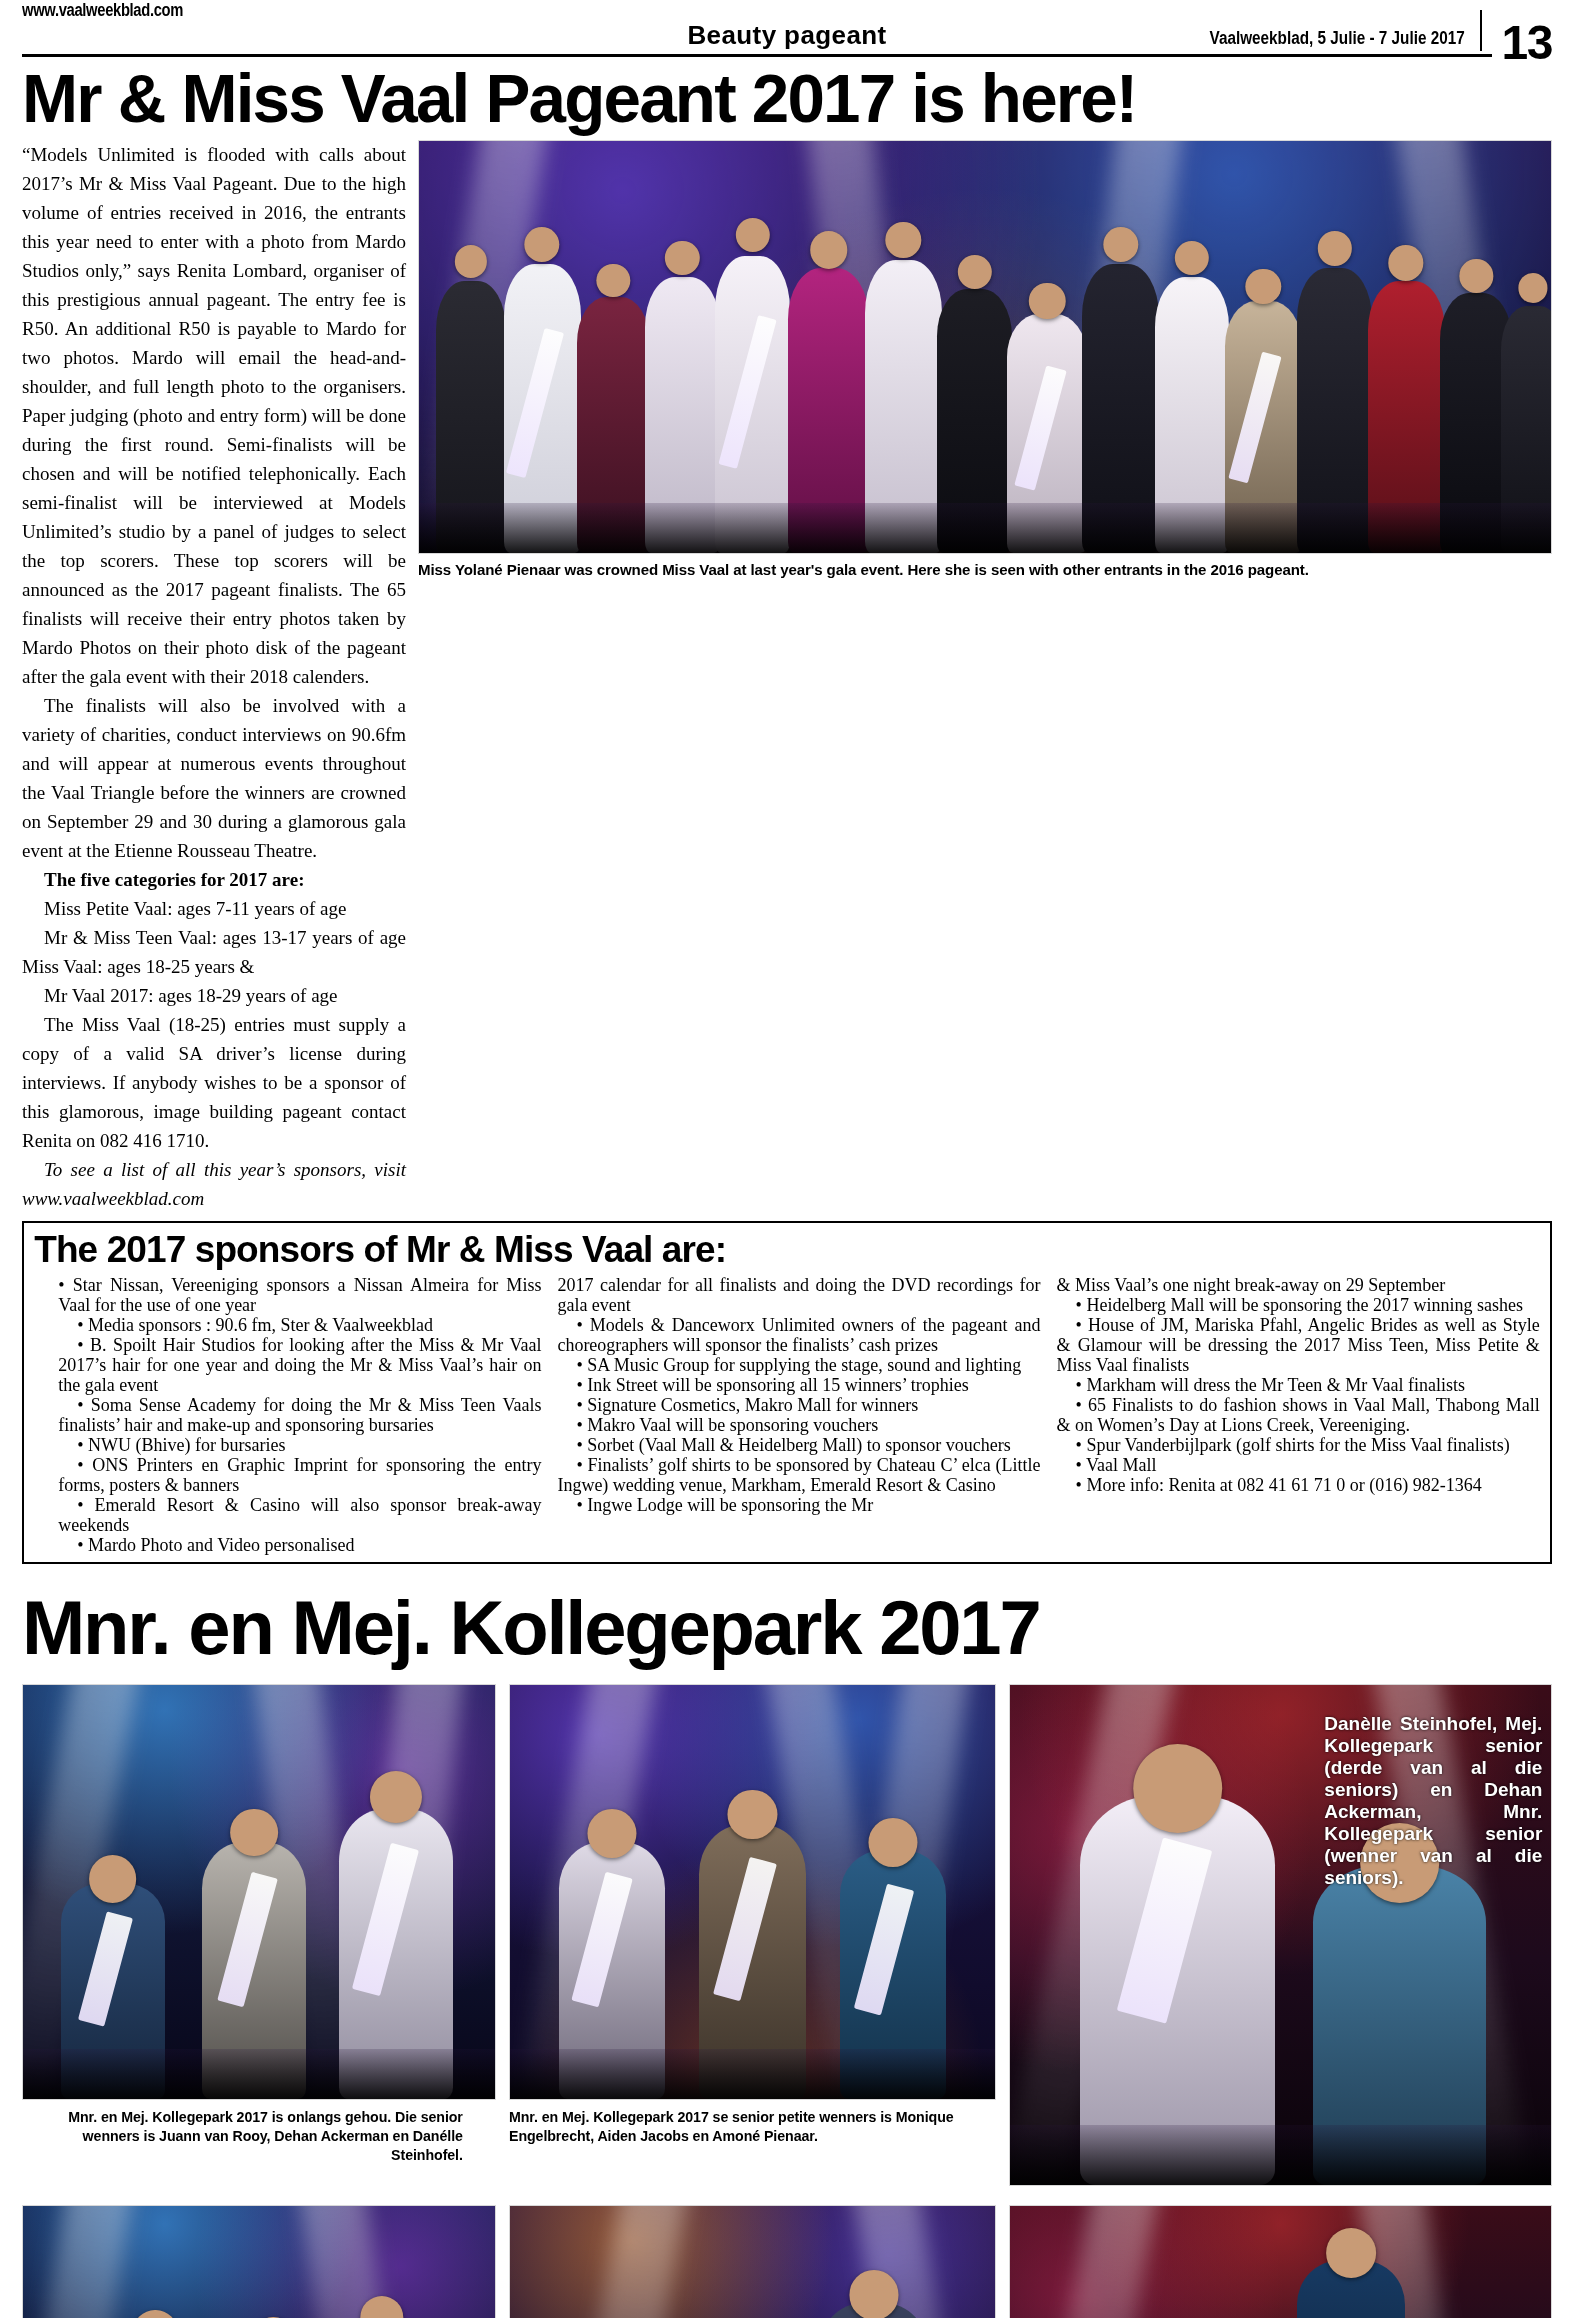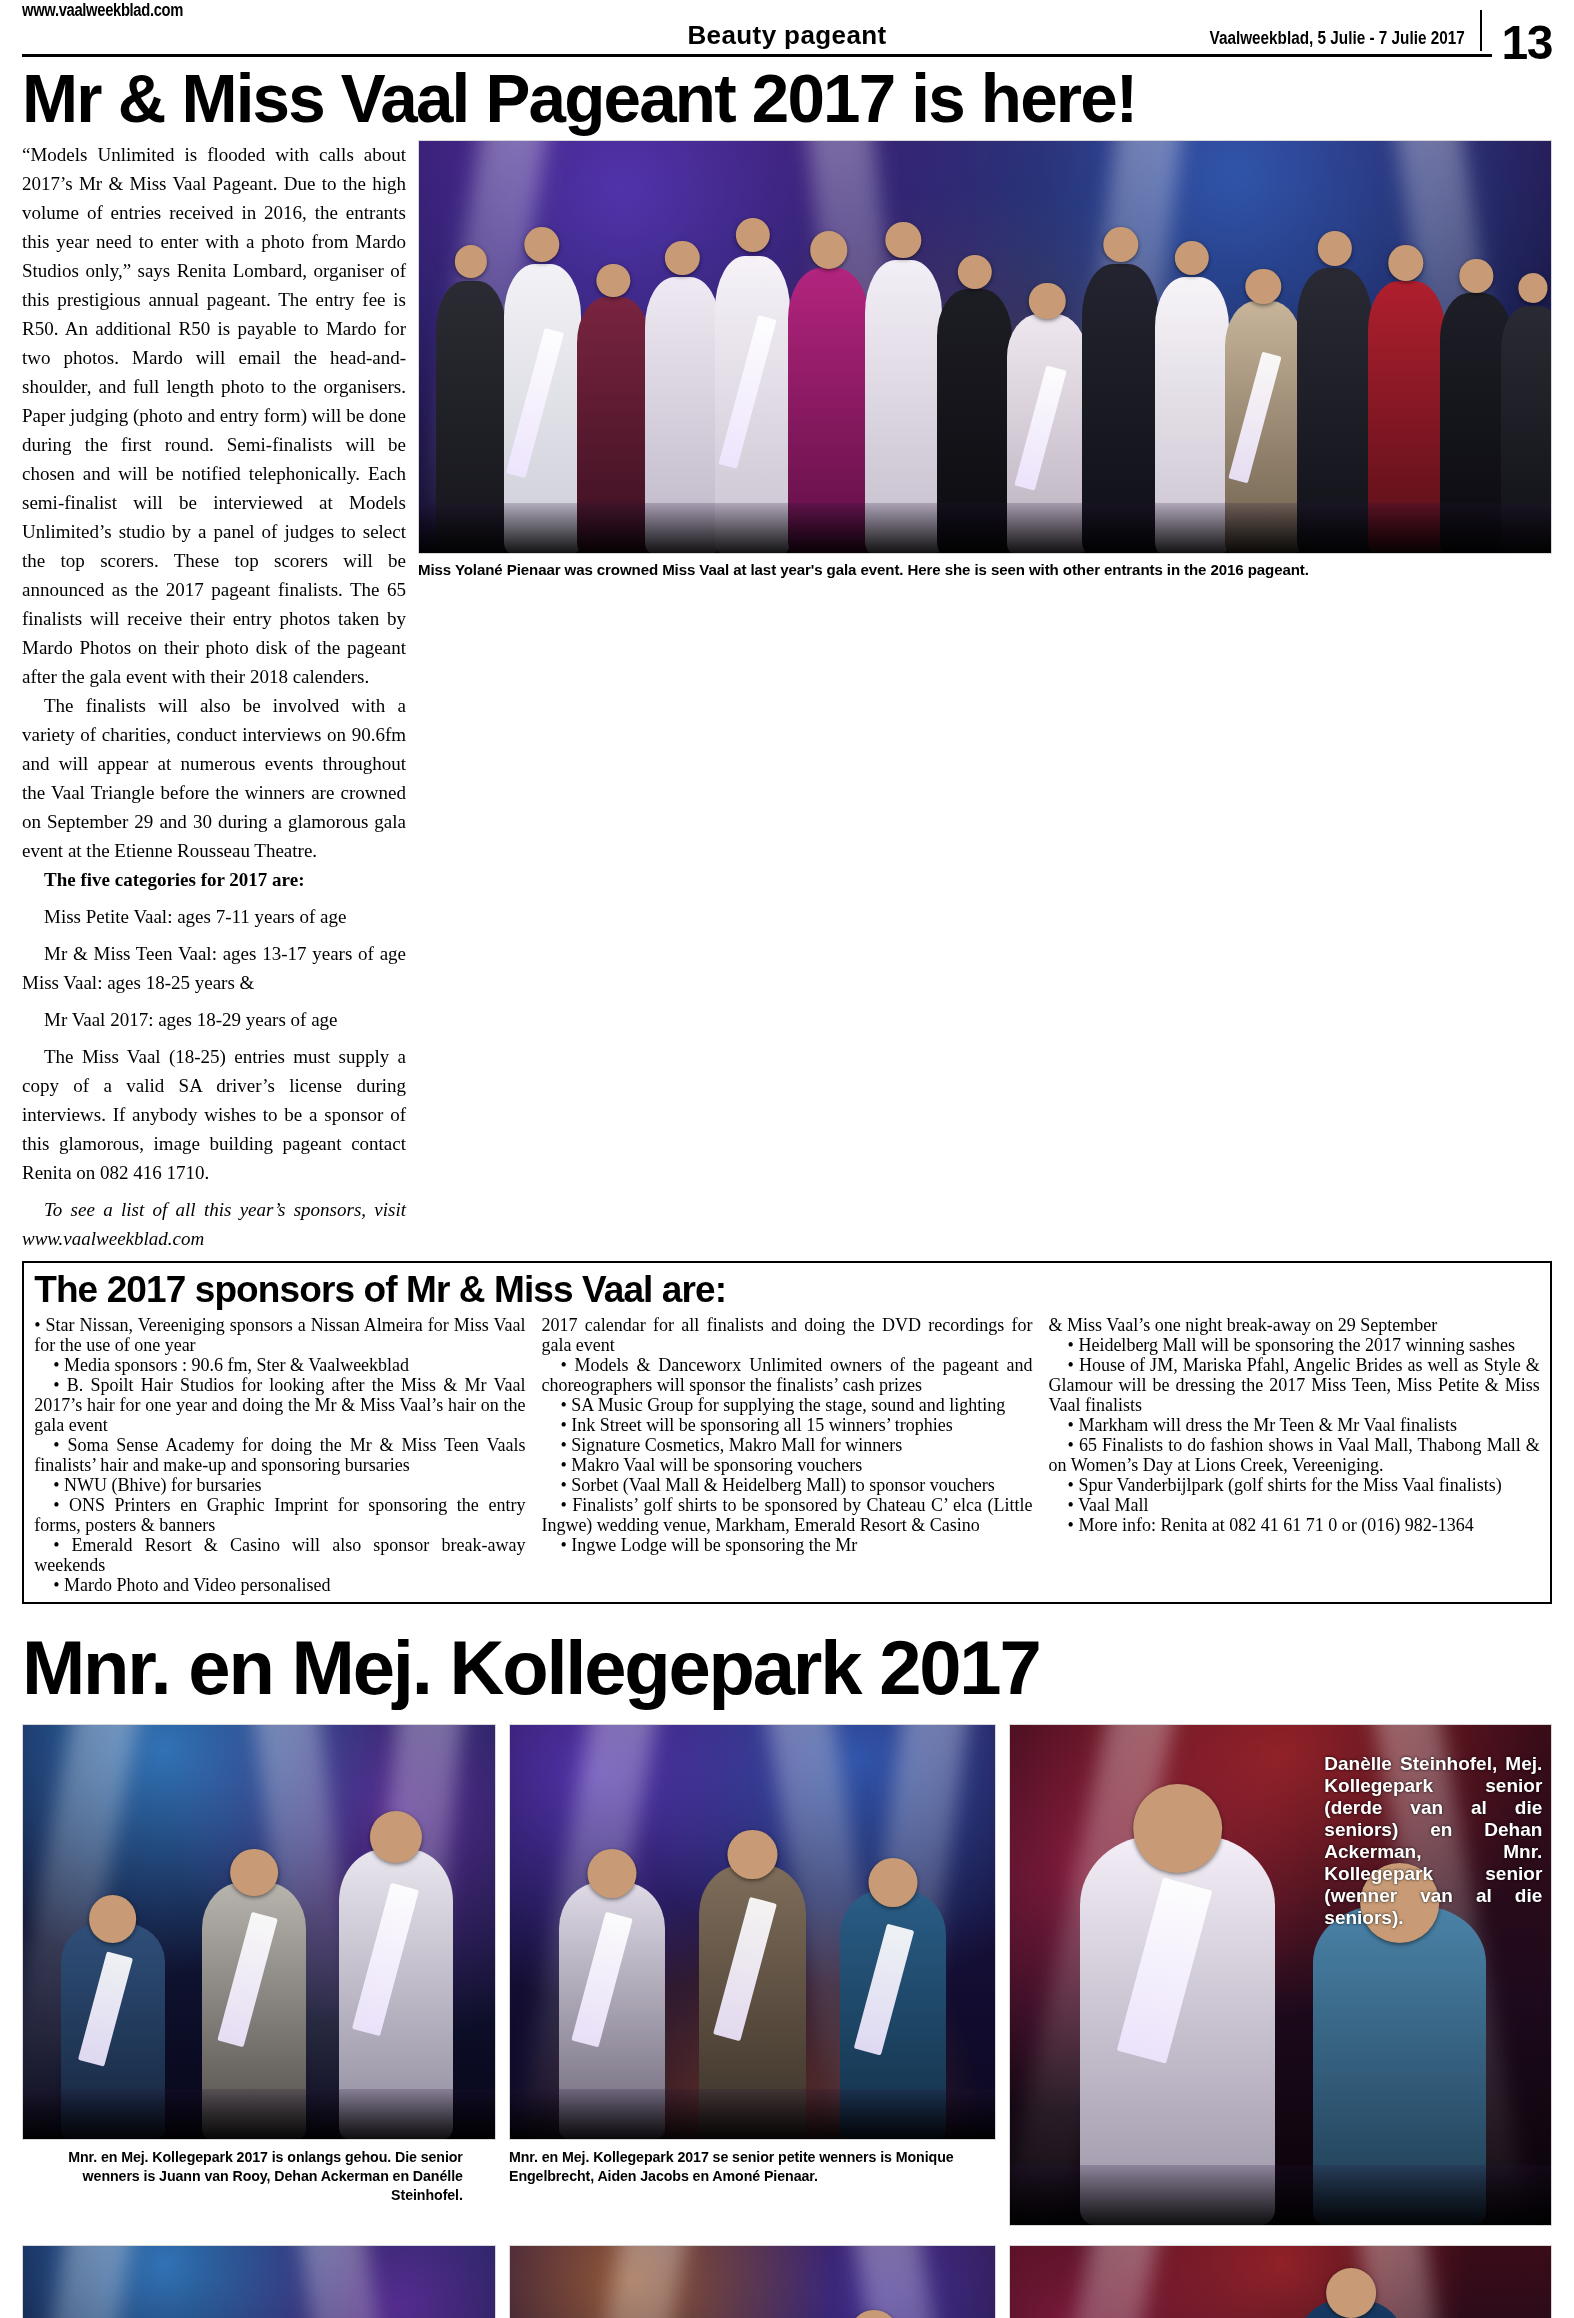--- a/index.html
+++ b/index.html
@@ -114,21 +114,21 @@
   }
   .col-story p {
     font-size: 19px;
     line-height: 29px;
     text-align: justify;
     text-indent: 0;
     hyphens: auto;
   }
   .col-story p.indent { text-indent: 22px; }
   .col-story p.cats { font-weight: bold; text-indent: 22px; }
-  .col-story p.noind { text-indent: 22px; margin-top: 8px; }
+  .col-story p.noind { text-indent: 22px; }
   .col-story .ital { font-style: italic; }
 
   
   .photo-top-wrap {
     flex: 1;
   }
   .photo-top {
     position: relative;
     width: 100%;
     height: 414px;
@@ -159,20 +159,21 @@
     font-weight: bold;
     font-size: 37px;
     line-height: 1.06;
     letter-spacing: -0.9px;
     margin-bottom: 5.8px;
     white-space: nowrap;
   }
   .sponsors-cols {
     display: flex;
     gap: 16px;
+    margin-left: 24px;
   }
   .sponsors-col {
     flex: 1;
     font-size: 18px;
     line-height: 20px;
     text-align: justify;
   }
   .sponsors-col p { text-indent: 19px; }
   .sponsors-col p.first { text-indent: 0; }
 

